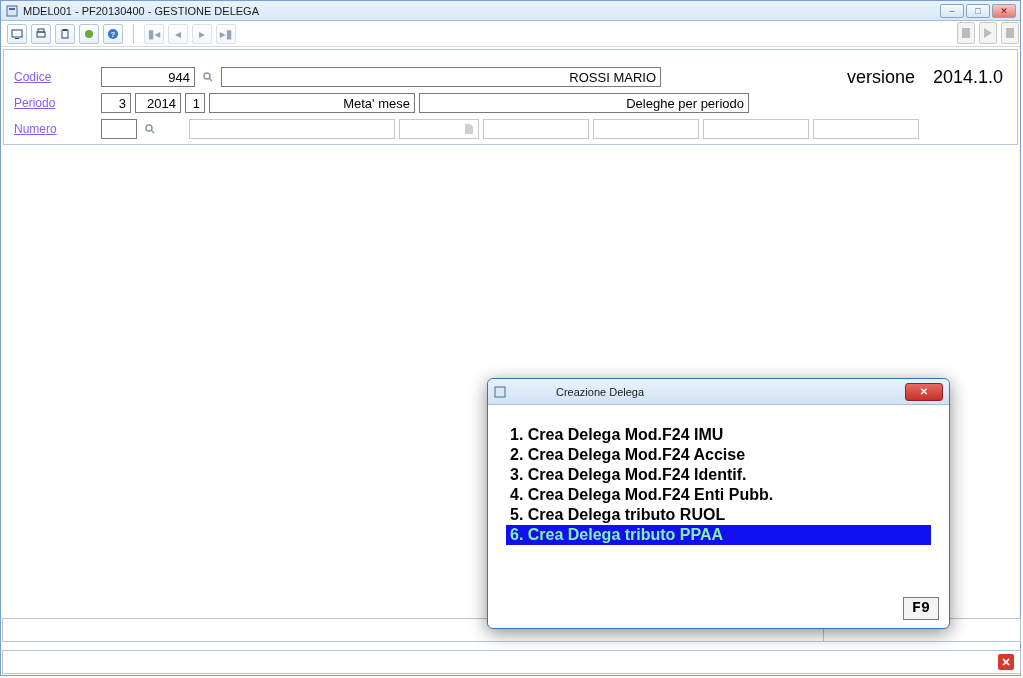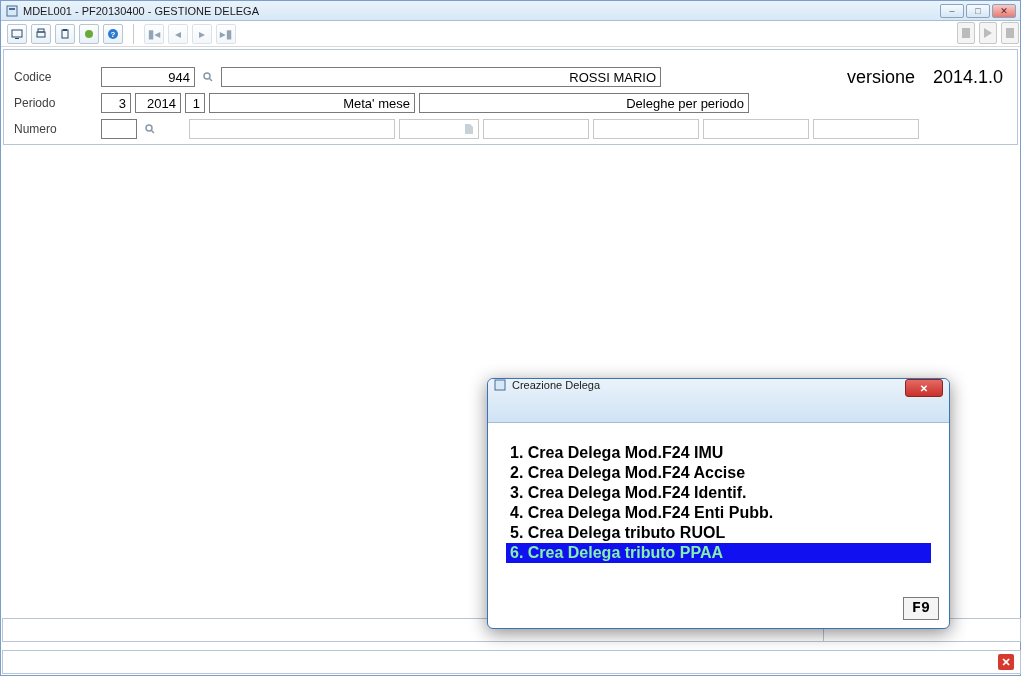--- a/index.html
+++ b/index.html
@@ -67,21 +67,21 @@
     color:#2a4a6a;
   }
   .tb-btn.disabled { opacity:.5; }
   .form-area {
     padding: 14px 8px 2px 8px;
     margin: 2px;
     border: 1px solid #b7c5d4;
     background:#fff;
   }
   .form-row { display:flex; align-items:center; height:26px; gap:4px;}
-  .lbl { width:85px; padding-left:2px; color:#404040; }
+  .lbl { width:85px; padding-left:2px; color:#8b5cf6;text-decoration:underline; }
   .inp {
     border:1px solid #7a7a7a;
     height:20px;
     background:#fff;
     font-size:13px;
     padding:0 4px;
     font-family: Tahoma, Arial, sans-serif;
     text-align:right;
   }
   .inp.left { text-align:right; }
@@ -106,27 +106,28 @@
   .dialog {
     position:absolute;
     left:487px; top:378px;
     width:463px; height:251px;
     border:1px solid #3b72b5;
     border-radius:6px;
     background:#fff;
     box-shadow:0 4px 18px rgba(0,0,0,0.45);
   }
   .dialog-title {
-    height:44px;
+    height:26px;
     background:linear-gradient(#eaf3fb,#cfe3f5);
     border-bottom:1px solid #a8bed6;
-    display:flex;align-items:flex-start;
+    display:flex;align-items:center;
     padding:0 6px;
     font-size:11px;color:#1a1a1a;
     border-radius:6px 6px 0 0;
+    gap:44px;
   }
   .dialog-title .tb-icon { margin-right:6px;}
   .dialog-close {
     margin-left:auto;
     width:38px;height:18px;
     background:linear-gradient(#e56a63,#c9302c);
     border:1px solid #8a2620;
     border-radius:3px;
     display:flex;align-items:center;justify-content:center;
     color:#fff;font-weight:bold;font-size:10px;

